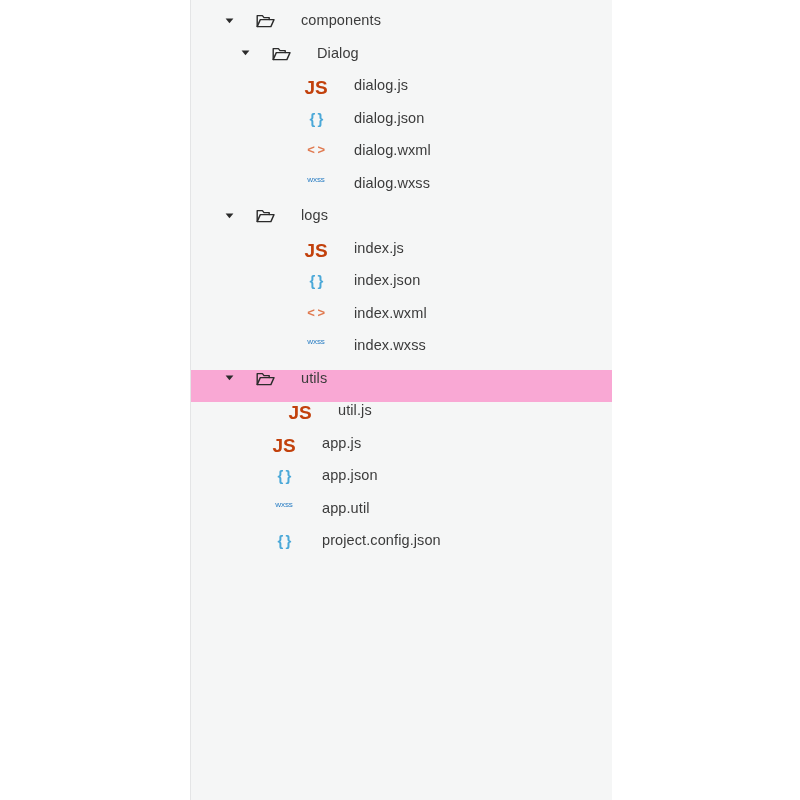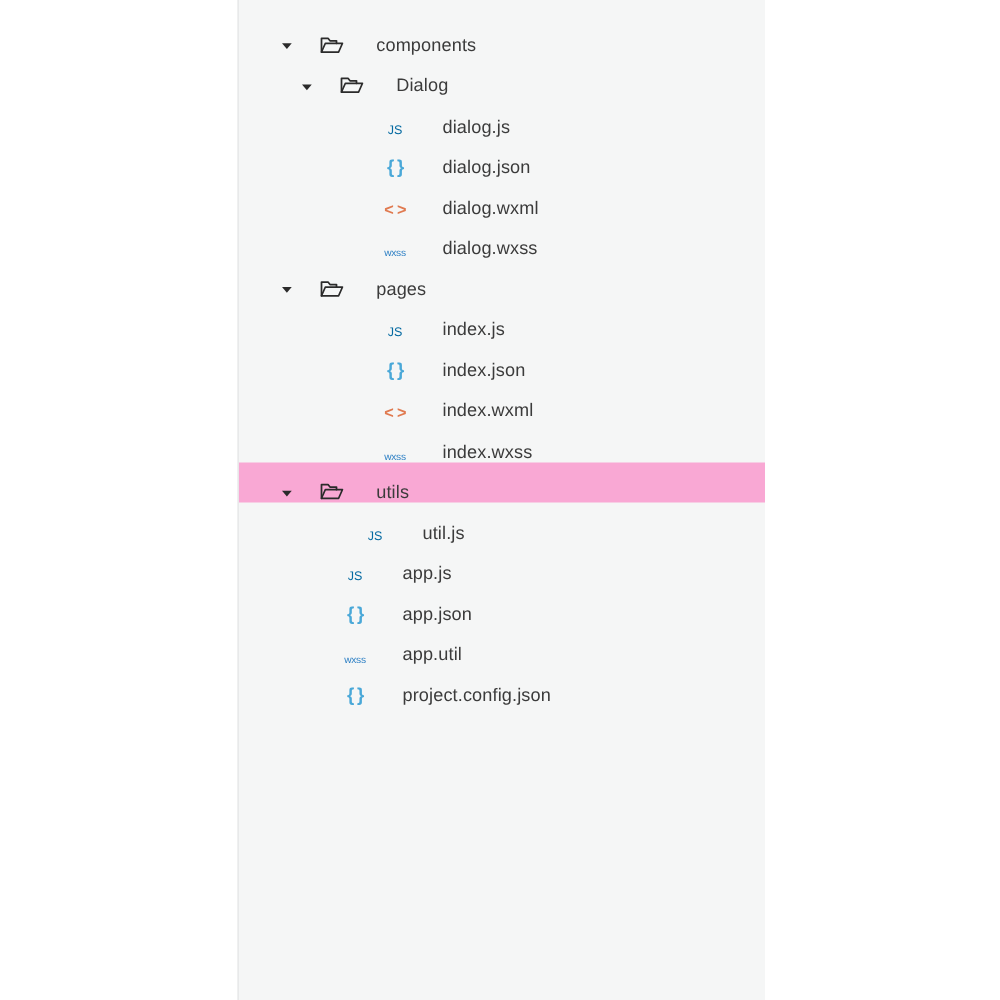--- a/index.html
+++ b/index.html
@@ -32,21 +32,21 @@
     padding-top: 12px;
   }
 
   .tree {
     display: block;
   }
 
   .tree-row {
     position: relative;
     display: flex;
-    align-items: flex-end;
+    align-items: flex-start;
     height: 32.5px;
     box-sizing: border-box;
     width: 100%;
     cursor: default;
     white-space: nowrap;
     gap: 16px;
   }
 
   .tree-row.selected {
     background: #f9a8d4;
@@ -86,23 +86,23 @@
     flex: 0 0 auto;
     width: 26px;
     text-align: center;
     font-family: "Liberation Sans", sans-serif;
     display: flex;
     align-items: center;
     justify-content: center;
   }
 
   .icon-js {
-    color: #0369a1;
-    font-weight: normal;
-    font-size: 10px;
+    color: #c2410c;
+    font-weight: bold;
+    font-size: 19px;
     letter-spacing: 0px;
   }
   .icon-json {
     color: #4aa8d8;
     font-weight: bold;
     font-size: 15px;
     letter-spacing: -1px;
   }
   .icon-wxml {
     color: #e07a50;
@@ -195,21 +195,21 @@
             <svg width="11" height="11" viewBox="0 0 11 11">
               <path d="M1.6 3.6 L9.4 3.6 L5.5 8.2 Z" fill="#2b2b2b"></path>
             </svg>
           </span>
           <span class="folder-icon">
             <svg width="19" height="16" viewBox="0 0 19 16">
               <path d="M1.2 13.6 L1.2 2.6 L6.4 2.6 L8.0 4.6 L13.2 4.6 L13.2 6.6" fill="none" stroke="#2b2b2b" stroke-width="1.4" stroke-linejoin="round" stroke-linecap="round"></path>
               <path d="M1.2 13.6 L4.3 6.6 L18.0 6.6 L14.9 13.6 Z" fill="none" stroke="#2b2b2b" stroke-width="1.4" stroke-linejoin="round"></path>
             </svg>
           </span>
-          <span class="row-label folder-label">pages</span>
+          <span class="row-label folder-label">logs</span>
         </div>
         <div class="tree-row">
           <span class="indent" style="width:64px"></span>
           <span class="twisty"></span>
           <span class="file-icon icon-js">JS</span>
           <span class="row-label">index.js</span>
         </div>
         <div class="tree-row">
           <span class="indent" style="width:64px"></span>
           <span class="twisty"></span>

